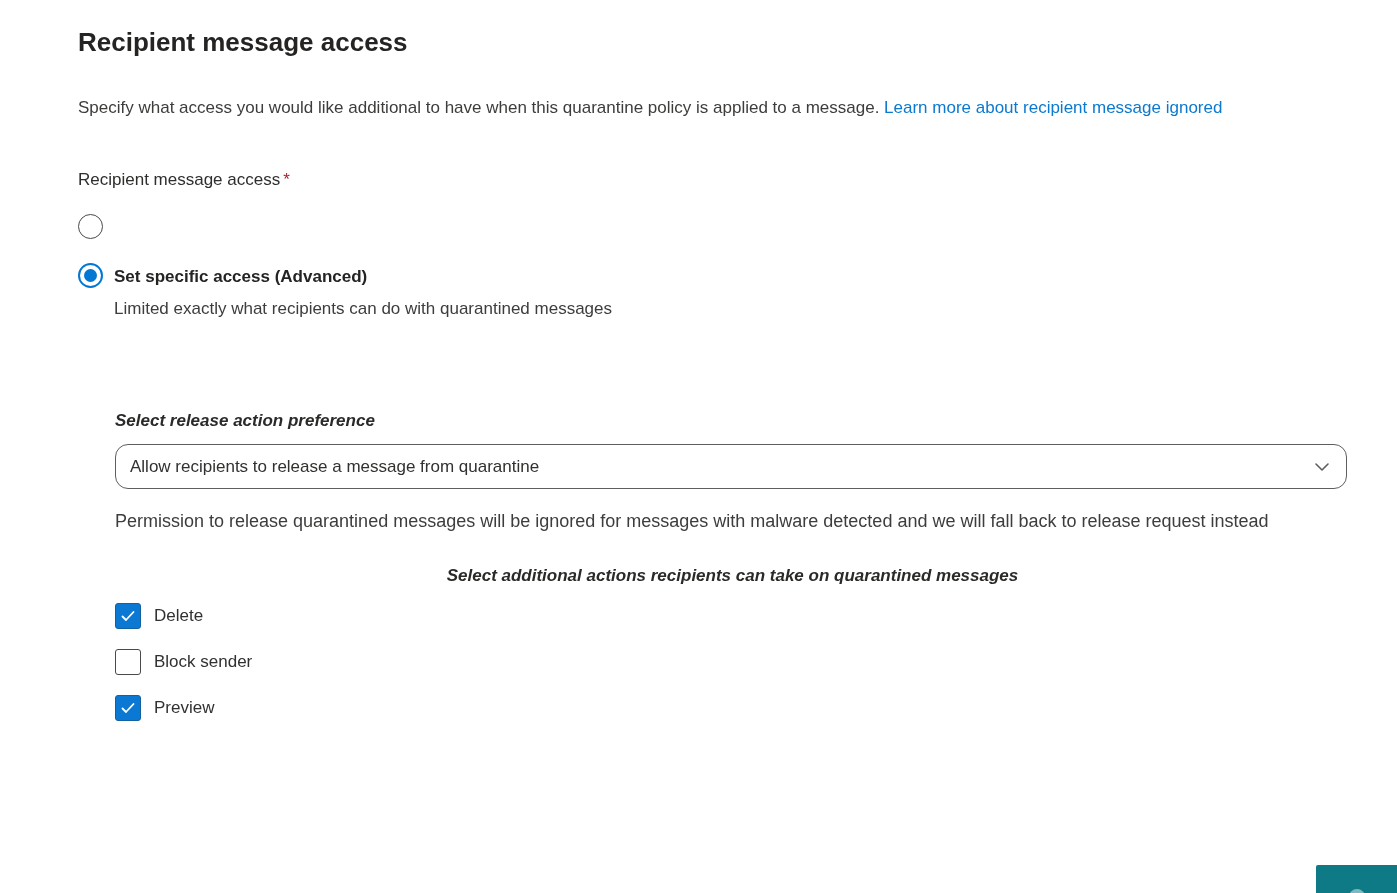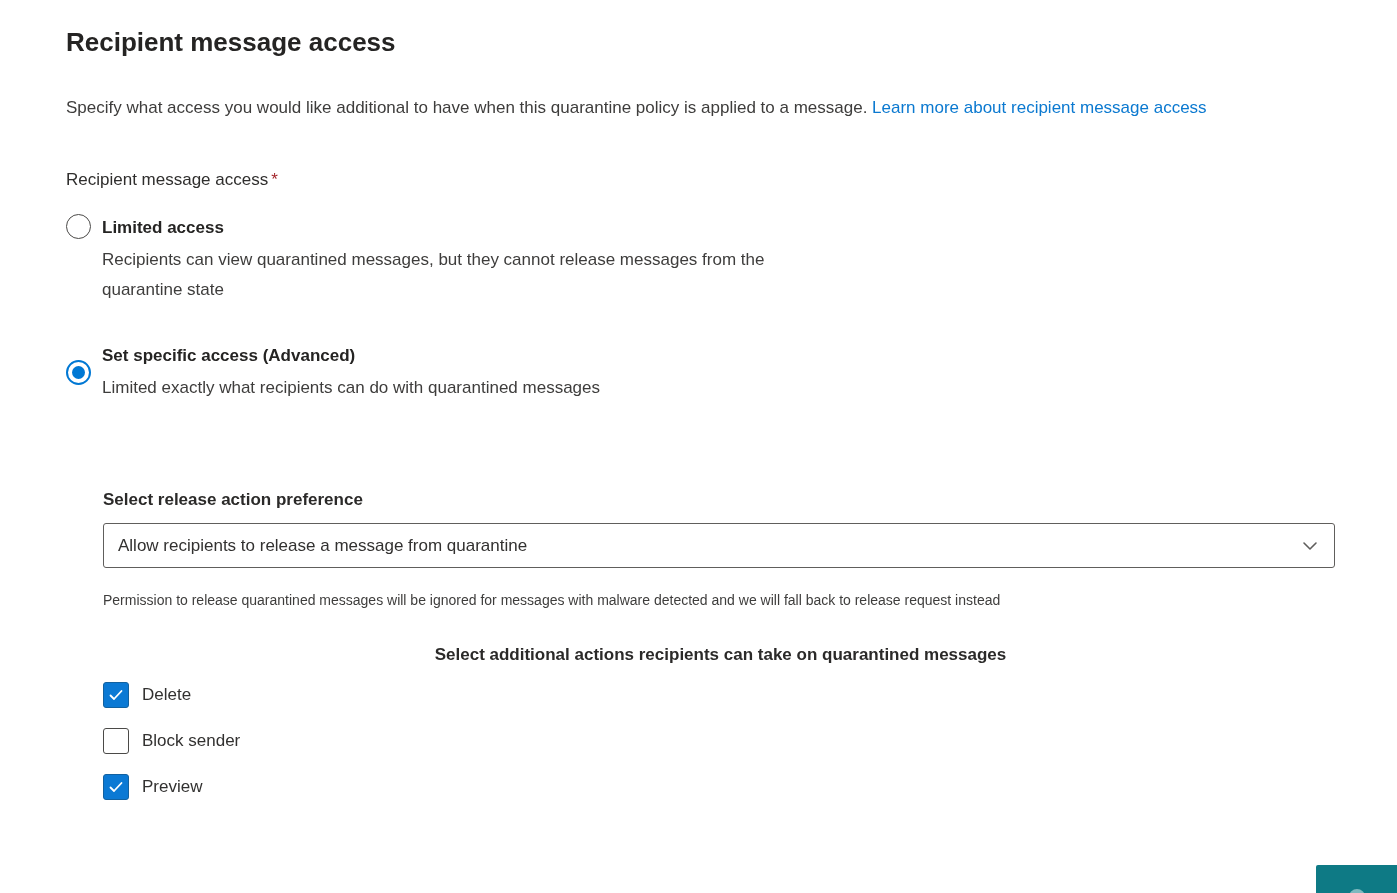--- a/index.html
+++ b/index.html
@@ -5,40 +5,40 @@
   * { margin: 0; padding: 0; box-sizing: border-box; }
   html, body { background: #ffffff; }
   body {
     width: 1397px; height: 893px;
     position: relative; overflow: hidden;
     font-family: "Liberation Sans", "DejaVu Sans", sans-serif;
     color: #3e3d3c;
     -webkit-font-smoothing: antialiased;
   }
   .content {
-    position: absolute; left: 66px; top: 27px; width: 1272px;
+    position: absolute; left: 78px; top: 27px; width: 1272px;
   }
   .page-title {
     font-size: 26px; font-weight: 700; color: #252423; line-height: 30px;
   }
   .page-desc {
     margin-top: 36px;
     font-size: 17px; line-height: 30px; color: #3e3d3c;
     max-width: 1272px;
   }
   .link { color: #0b79d0; cursor: pointer; }
   .field-label {
     margin-top: 46px;
     font-size: 17px; color: #2f2e2d; line-height: 21px;
   }
   .required { color: #a4262c; padding-left: 3px; }
 
   
   .radio-option { display: flex; margin-top: 24px; cursor: pointer; }
-  .radio-option + .radio-option { margin-top: 37px; align-items: center; }
+  .radio-option + .radio-option { margin-top: 24px; }
   .radio-circle {
     flex: 0 0 auto;
     width: 25px; height: 25px; border-radius: 50%;
     border: 1.5px solid #4b4a48; background: #fff;
     margin-right: 11px; margin-top: 0px;
     display: flex; align-items: center; justify-content: center;
   }
   .radio-option.checked .radio-circle { border: 2px solid #0078d4; }
   .radio-dot { width: 13px; height: 13px; border-radius: 50%; background: transparent; }
   .radio-option.checked .radio-dot { background: #0078d4; }
@@ -48,35 +48,35 @@
   }
   .radio-desc {
     margin-top: 5px;
     font-size: 17px; line-height: 30px; color: #3e3d3c;
     max-width: 686px;
   }
 
   
   .advanced-section { margin-left: 37px; margin-top: 86px; }
   .section-label {
-    font-size: 17px; font-weight: 600; color: #2b2a29; line-height: 21px;
+    font-size: 17px; font-weight: 600; color: #2b2a29; line-height: 21px; font-style: italic;
   }
   .dropdown {
     margin-top: 13px;
     width: 1232px; height: 45px;
-    border: 1.6px solid #605e5c; border-radius: 3px; background: #fff;
+    border: 1.6px solid #605e5c; border-radius: 13px; background: #fff;
     display: flex; align-items: center;
     padding: 0 16px 0 14px;
     cursor: pointer;
   }
   .dropdown-value { font-size: 17px; color: #323130; flex: 1 1 auto; }
   .chevron-icon { flex: 0 0 auto; width: 16px; height: 16px; }
   .note-text {
     margin-top: 17px;
-    font-size: 14px; line-height: 30px; color: #3e3d3c;
+    font-size: 18px; line-height: 30px; color: #3e3d3c;
     max-width: 1240px;
   }
   .actions-label { margin-top: 29px; text-align: center; }
   .checkbox-list { margin-top: 17px; }
   .checkbox-row {
     display: flex; align-items: flex-start; height: 26px;
     margin-bottom: 20px; cursor: pointer;
   }
   .checkbox-box {
     flex: 0 0 auto; width: 26px; height: 26px; border-radius: 3px;
@@ -104,32 +104,28 @@
     background: #7fb9bf;
   }
 </style>
 </head>
 <body>
 
 <div class="content">
 
   <h1 class="page-title">Recipient message access</h1>
 
-  <p class="page-desc"><span>Specify what access you would like additional to have when this quarantine policy is applied to a message. </span><span class="link">Learn more about recipient message access</span></p>
+  <p class="page-desc"><span>Specify what access you would like additional to have when this quarantine policy is applied to a message. </span><span class="link">Learn more about recipient message ignored</span></p>
 
   <div class="field-label"><span>Recipient message access</span><span class="required">*</span></div>
 
   <div class="radio-option">
     <div class="radio-circle">
         <div class="radio-dot"></div>
       </div>
-    <div class="radio-texts">
-      <div class="radio-label">Limited access</div>
-      <div class="radio-desc">Recipients can view quarantined messages, but they cannot release messages from the quarantine state</div>
-    </div>
   </div>
 
   <div class="radio-option checked">
     <div class="radio-circle">
         <div class="radio-dot"></div>
       </div>
     <div class="radio-texts">
       <div class="radio-label">Set specific access (Advanced)</div>
       <div class="radio-desc">Limited exactly what recipients can do with quarantined messages</div>
     </div>

